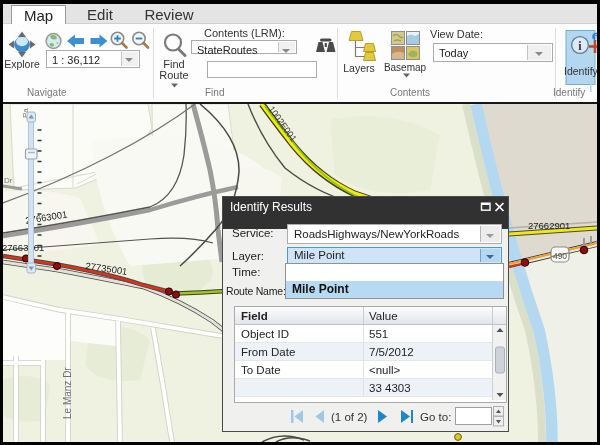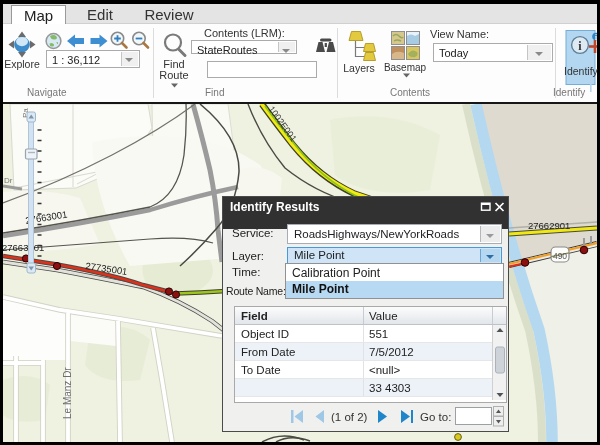--- a/index.html
+++ b/index.html
@@ -12,21 +12,21 @@
 #ribbon>*,#tabbar>*{margin-left:-3px}
 .sep{position:absolute;top:4px;height:70px;width:1px;background:#dcdcdc}
 .glabel{position:absolute;top:63px;font-size:10px;color:#777;text-align:left}
 .btnlabel{position:absolute;font-size:11px;color:#333;text-align:center}
 .combo{position:absolute;background:#fff;border:1px solid #ababab}
 .combo .ct{position:absolute;left:5px;top:3px;font-size:11px;color:#222}
 .cbtn{position:absolute;right:1px;top:1px;bottom:1px;width:17px;background:#f0f0f0;border-left:1px solid #c5c5c5}
 .carr{position:absolute;right:5px;top:7px;width:0;height:0;border-left:4px solid transparent;border-right:4px solid transparent;border-top:4px solid #8a8a8a}
 #map{left:3px;top:104px;width:594px;height:338px;background:#ecefe0;overflow:hidden}
 #dlg{left:222px;top:196px;width:287px;height:236px;background:#f0f0ee;border:1px solid #4a4a4a;font-size:11.5px;color:#222}
-#dlgtitle{position:absolute;left:0;top:0;right:0;height:32px;background:#313131;color:#fff;font-weight:bold;font-size:12px;line-height:20px;padding-left:7px}
+#dlgtitle{position:absolute;left:0;top:0;right:0;height:32px;background:#313131;color:#fff;font-weight:normal;font-size:12px;line-height:20px;padding-left:7px}
 .dl{position:absolute;font-size:11.5px;color:#222}
 .dcombo{position:absolute;background:#fff;border:1px solid #a7adb3;height:20px}
 .dcombo .ct{position:absolute;left:6px;top:3px;font-size:11.5px;color:#222;white-space:nowrap}
 #tbl{position:absolute;left:11px;top:109px;width:273px;height:97px;background:#fff;border:1px solid #a9a9a9}
 .trow{position:absolute;left:0;width:257px;height:18px;border-bottom:1px solid #e6e6e6}
 .trow .c1{position:absolute;left:6px;top:3px;font-size:11.5px;color:#222}
 .trow .c2{position:absolute;left:134px;top:3px;font-size:11.5px;color:#222}
 .tdiv{position:absolute;left:128px;top:0;bottom:0;width:1px;background:#dfe3e6}
 </style></head><body>
 <div id="app">
@@ -135,21 +135,21 @@
   <div class="btnlabel" style="left:204px;top:3px;width:90px;text-align:left">Contents (LRM):</div>
   <div class="combo" style="left:191px;top:16px;width:106px;height:14px">
         <span class="ct">StateRoutes</span>
         <span class="cbtn">
           <span class="carr"></span>
         </span>
       </div>
   <div class="combo" style="left:207px;top:37px;width:110px;height:17px"></div>
   <div class="btnlabel" style="left:338px;top:38px;width:42px;font-size:10.5px">Layers</div>
   <div class="btnlabel" style="left:381px;top:38px;width:48px;font-size:10px">Basemap</div>
-  <div class="btnlabel" style="left:430px;top:4px;width:70px;text-align:left">View Name:</div>
+  <div class="btnlabel" style="left:430px;top:4px;width:70px;text-align:left">View Date:</div>
   <div class="combo" style="left:433px;top:19px;width:120px;height:19px">
         <span class="ct">Today</span>
         <span class="cbtn" style="width:24px">
           <span class="carr" style="right:8px"></span>
         </span>
       </div>
   <div class="btnlabel" style="left:564px;top:41px;width:32px;font-size:10.5px">Identify</div>
  </div>
  <div id="map" class="abs"><svg width="594" height="338" viewBox="0 0 594 338">
 <g transform="translate(-3,-104)">
@@ -288,21 +288,20 @@
   <div class="dl" style="left:9px;top:53px">Layer:</div>
   <div class="dcombo" style="left:64px;top:50px;width:215px;height:17px;background:#cfe4f6;border-color:#469ad9">
         <span class="ct" style="top:1px">Mile Point</span>
     <span class="cbtn" style="width:20px;background:#b5d7f0;border-left:1px solid #6aa6d6">
           <span class="carr" style="right:6px;top:6px;border-top-color:#2e6da4"></span>
         </span>
       </div>
   <div class="dl" style="left:9px;top:69px">Time:</div>
   <div class="dl" style="left:3px;top:88px;font-size:10.5px;letter-spacing:-0.2px">Route Name:</div>
   <div class="abs" style="left:62px;top:66px;width:219px;height:36px;background:#fff;border:1px solid #919191">
-    <div style="position:absolute;left:0;top:0;width:100%;height:17px;font-size:12px;color:#222;padding:2px 0 0 6px">Calibration Point</div>
     <div style="position:absolute;left:0;top:17px;width:100%;height:17px;background:#b8d9f2;font-size:12px;font-weight:bold;color:#111;padding:1px 0 0 6px">Mile Point</div>
   </div>
   <div id="tbl">
     <div class="abs" style="left:0;top:0;width:271px;height:18px;background:linear-gradient(#fcfcfc,#e2e6ea);border-bottom:1px solid #bcc2c8">
       <span style="position:absolute;left:6px;top:3px;font-size:11.5px;font-weight:bold">Field</span>
       <span style="position:absolute;left:134px;top:3px;font-size:11.5px;font-weight:normal">Value</span>
       <span class="tdiv" style="background:#c6ccd2"></span>
       <span class="tdiv" style="left:257px;background:#c6ccd2"></span>
     </div>
     <div class="trow" style="top:18px">

